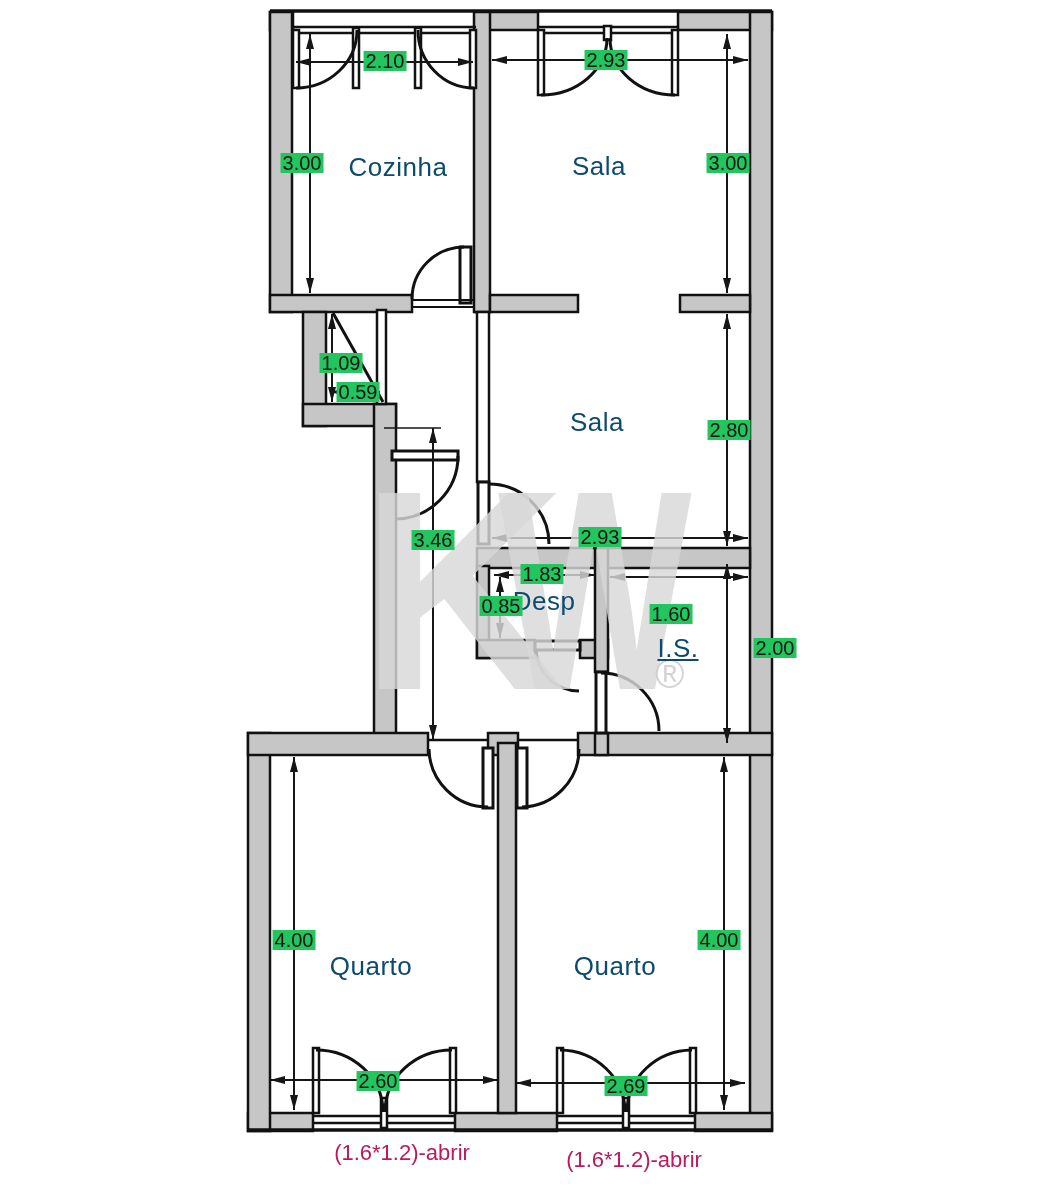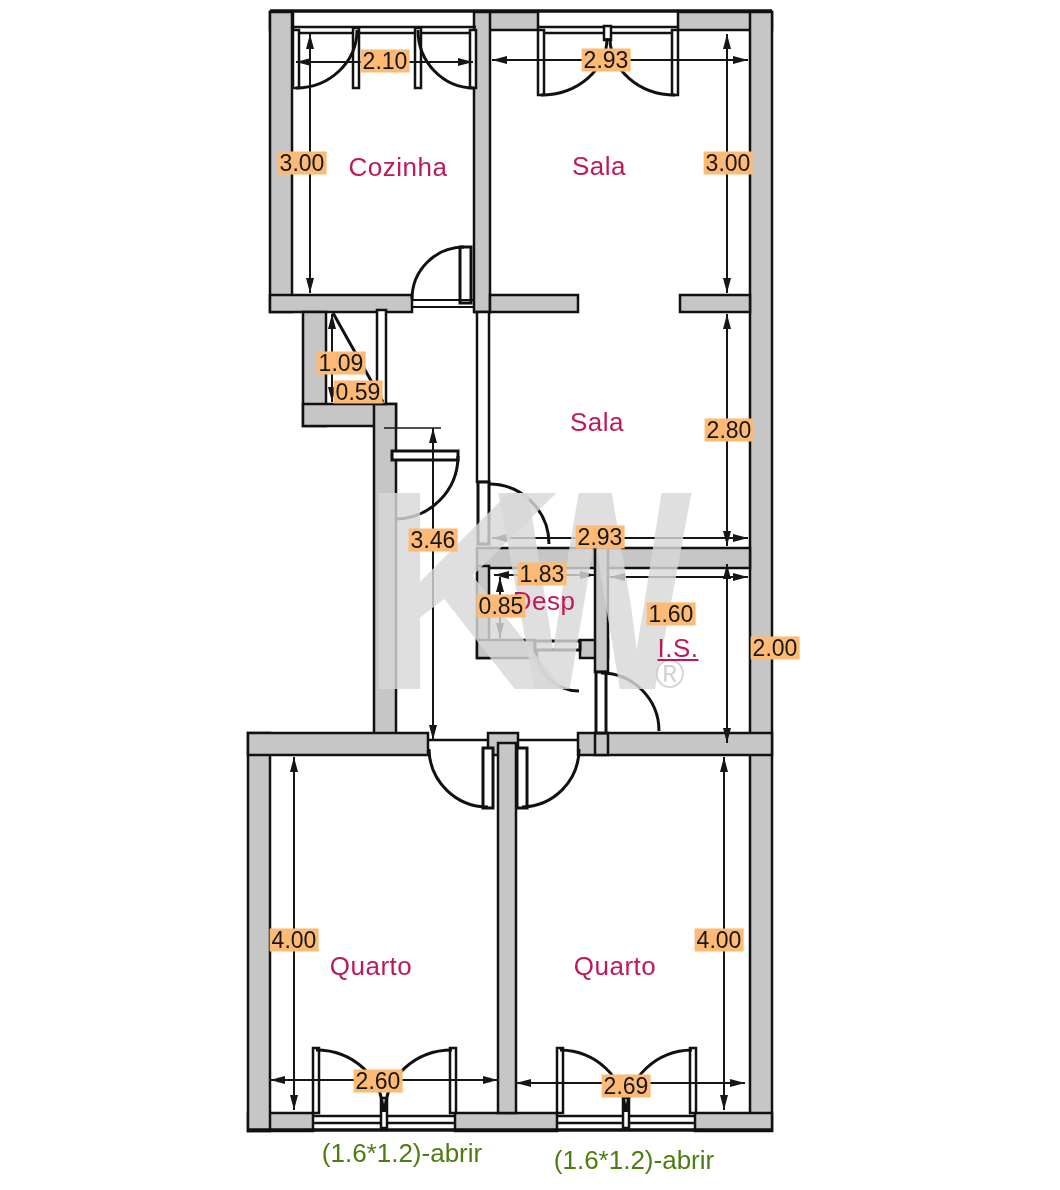--- a/index.html
+++ b/index.html
@@ -1,22 +1,22 @@
 <!DOCTYPE html>
 <html><head>
 <meta charset="utf-8">
 <style>
   html,body{margin:0;padding:0;background:#fff;}
   #stage{position:relative;width:1060px;height:1190px;background:#ffffff;overflow:hidden;
          font-family:"Liberation Sans",sans-serif;}
   #plan-svg{position:absolute;left:0;top:0;}
   .lbl{position:absolute;transform:translate(-50%,-50%);white-space:nowrap;line-height:1;}
-  .dim{font-size:23px;color:#161616;background:#fdba74;padding:0 2px;}
-  .room{font-size:26px;color:#be185d;letter-spacing:0.5px;}
-  .annot{font-size:26px;color:#4d7c0f;}
+  .dim{font-size:20px;color:#161616;background:#22c55e;padding:0 2px;}
+  .room{font-size:26px;color:#0c4a6e;letter-spacing:0.5px;}
+  .annot{font-size:22px;color:#be185d;}
   .wm-letter{position:absolute;font-weight:bold;line-height:1;opacity:0.82;}
   .wm-reg{position:absolute;font-weight:normal;opacity:0.9;}
 </style>
 </head>
 <body>
 
 <div id="stage">
 
 <svg id="plan-svg" width="1060" height="1190" viewBox="0 0 1060 1190">
   <defs>

